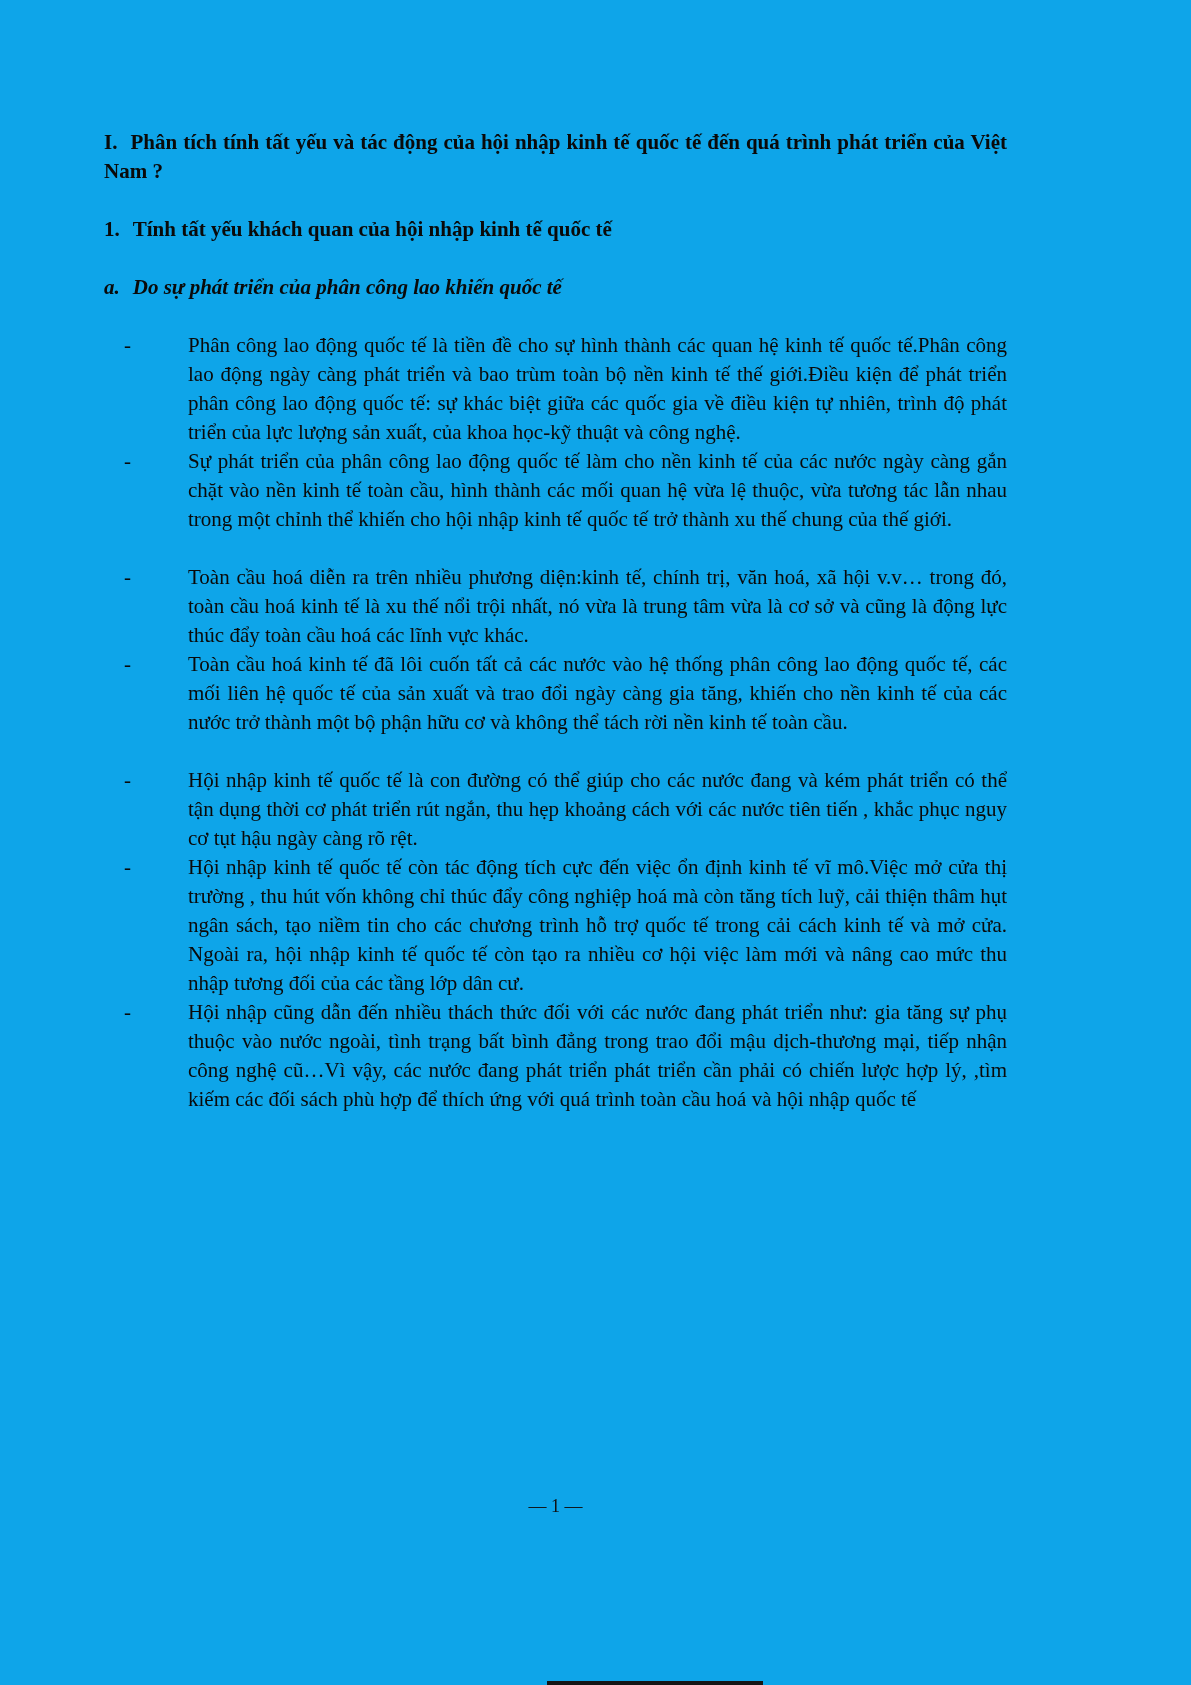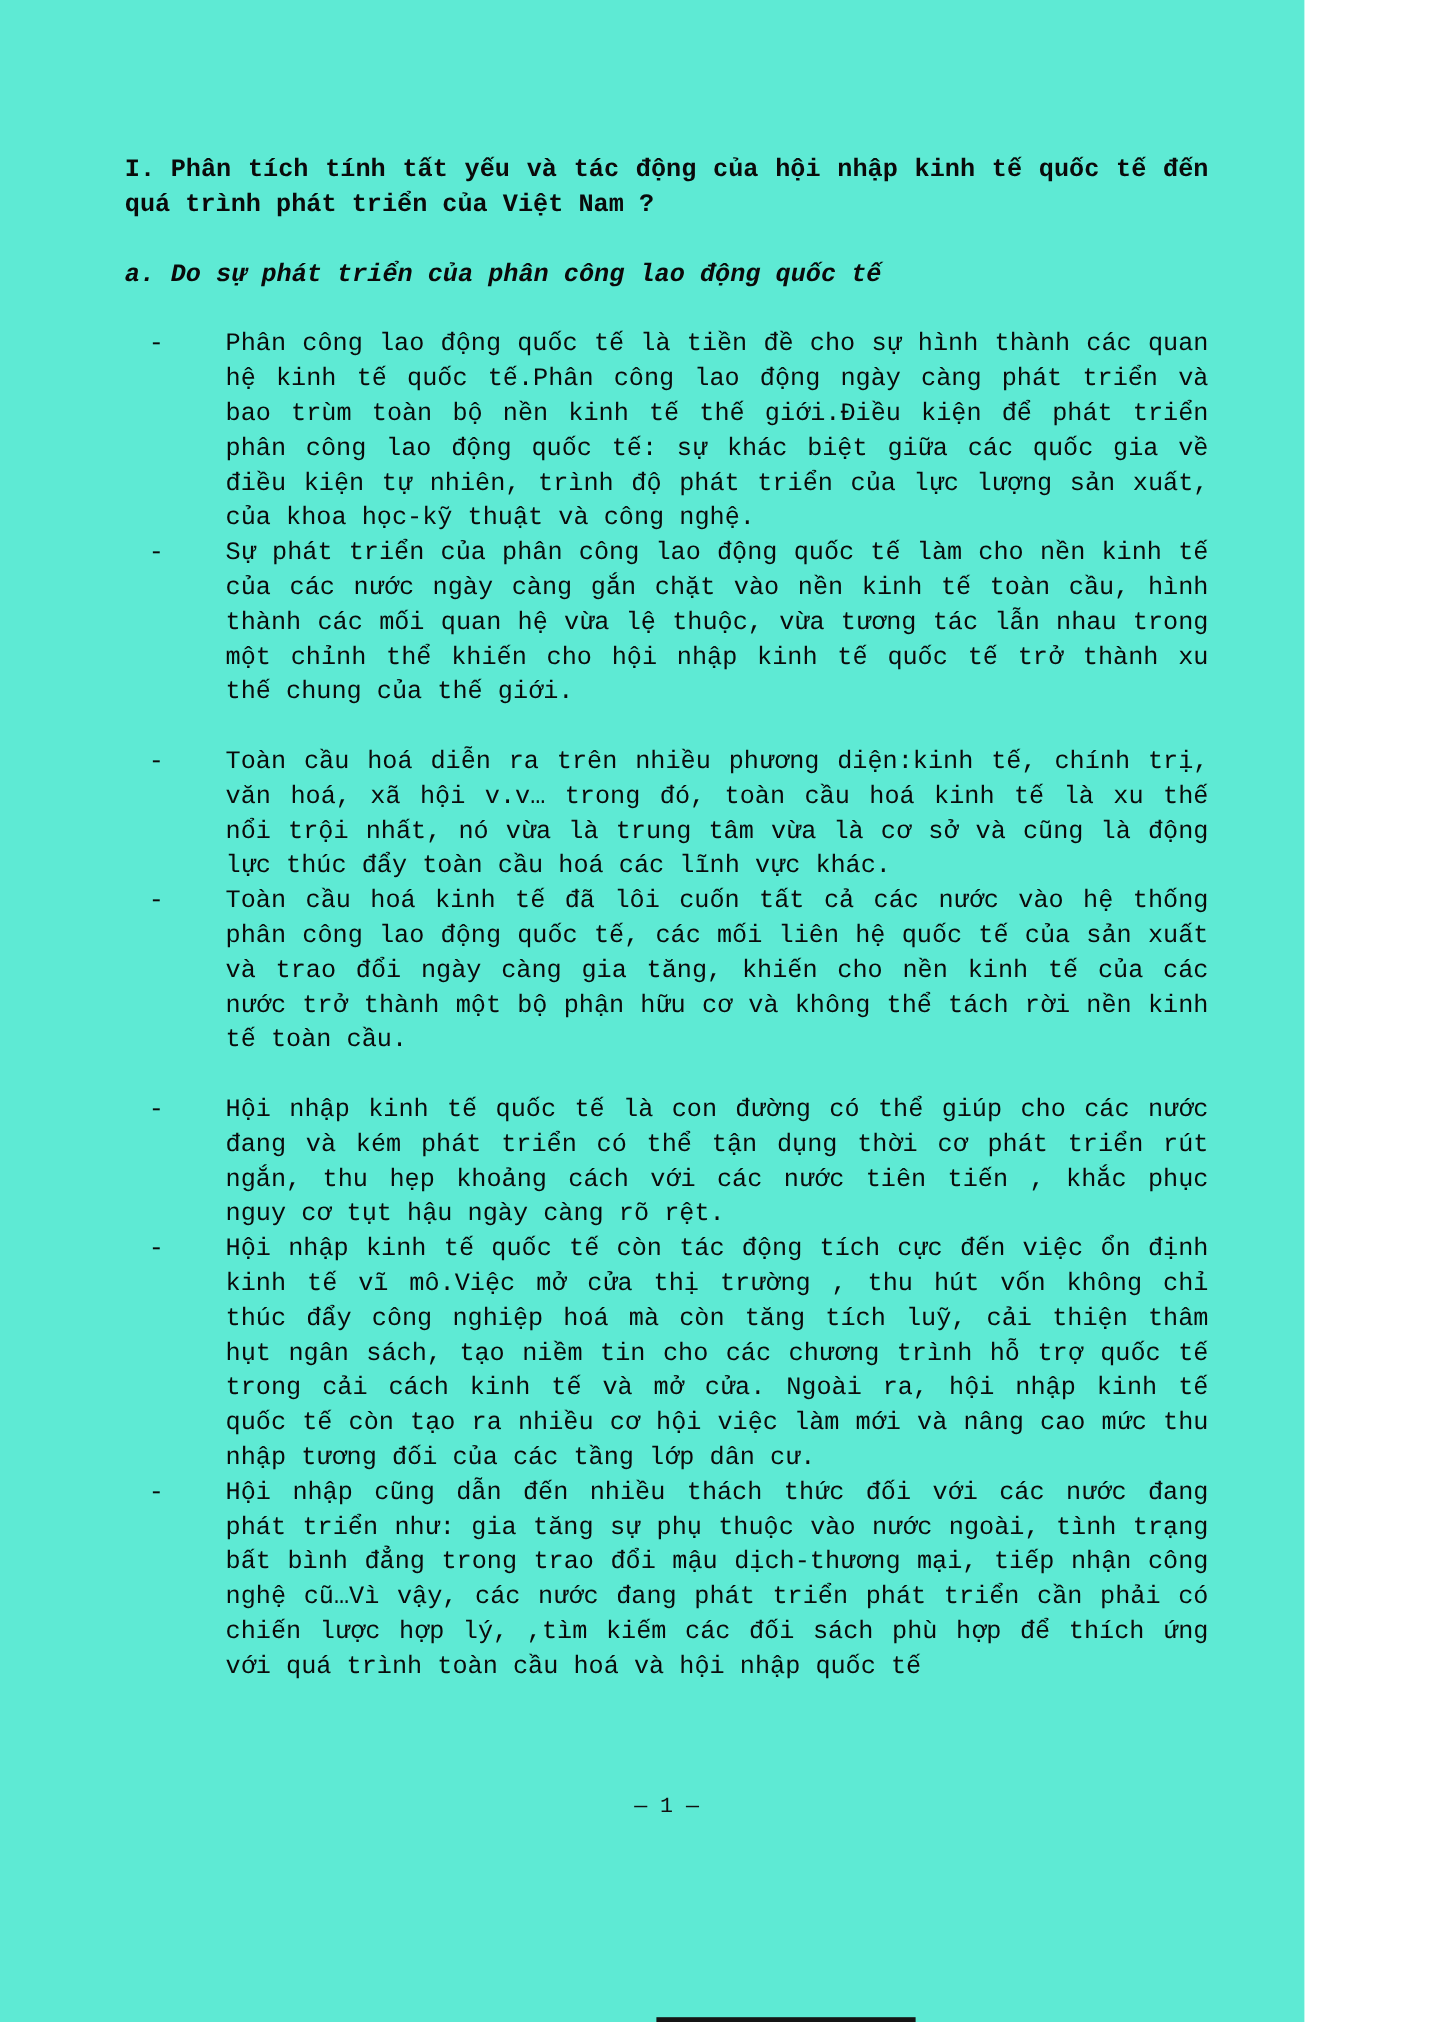--- a/index.html
+++ b/index.html
@@ -1,25 +1,25 @@
 <!DOCTYPE html>
 <html><head>
 <meta charset="utf-8">
 <style>
   * { box-sizing: border-box; }
   html, body { margin: 0; padding: 0; }
   body { background: #ffffff; }
 
   .page {
     position: relative;
-    width: 1087px;
+    width: 1191px;
     height: 1685px;
-    background: #5eead4;
+    background: #0ea5e9;
     overflow: hidden;
-    font-family: Liberation Mono, monospace;
+    font-family: Liberation Serif, serif;
     color: #0a0a0a;
   }
 
   .content {
     position: absolute;
     left: 104px;
     top: 128px;
     width: 903px;
   }
 
@@ -73,23 +73,26 @@
 </head>
 <body>
 
 <div class="page">
   <div class="content">
 
     <p class="h first">
       <span class="hnum">I.</span><span>Phân tích tính tất yếu và tác động của hội nhập kinh tế quốc tế đến quá trình phát triển của Việt Nam ?</span>
     </p>
 
+    <p class="h">
+      <span class="hnum">1.</span><span>Tính tất yếu khách quan của hội nhập kinh tế quốc tế</span>
+    </p>
 
     <p class="h italic">
-      <span class="hnum">a.</span><span>Do sự phát triển của phân công lao động quốc tế</span>
+      <span class="hnum">a.</span><span>Do sự phát triển của phân công lao khiến quốc tế</span>
     </p>
 
     <div class="list">
       <div class="bullet">
         <span class="marker">-</span>
         <span class="btext">Phân công lao động quốc tế là tiền đề cho sự hình thành các quan hệ kinh tế quốc tế.Phân công lao động ngày càng phát triển và bao trùm toàn bộ nền kinh tế thế giới.Điều kiện để phát triển phân công lao động quốc tế: sự khác biệt giữa các quốc gia về điều kiện tự nhiên, trình độ phát triển của lực lượng sản xuất, của khoa học-kỹ thuật và công nghệ.</span>
       </div>
       <div class="bullet">
         <span class="marker">-</span>
         <span class="btext">Sự phát triển của phân công lao động quốc tế làm cho nền kinh tế của các nước ngày càng gắn chặt vào nền kinh tế toàn cầu, hình thành các mối quan hệ vừa lệ thuộc, vừa tương tác lẫn nhau trong một chỉnh thể khiến cho hội nhập kinh tế quốc tế trở thành xu thế chung của thế giới.</span>

